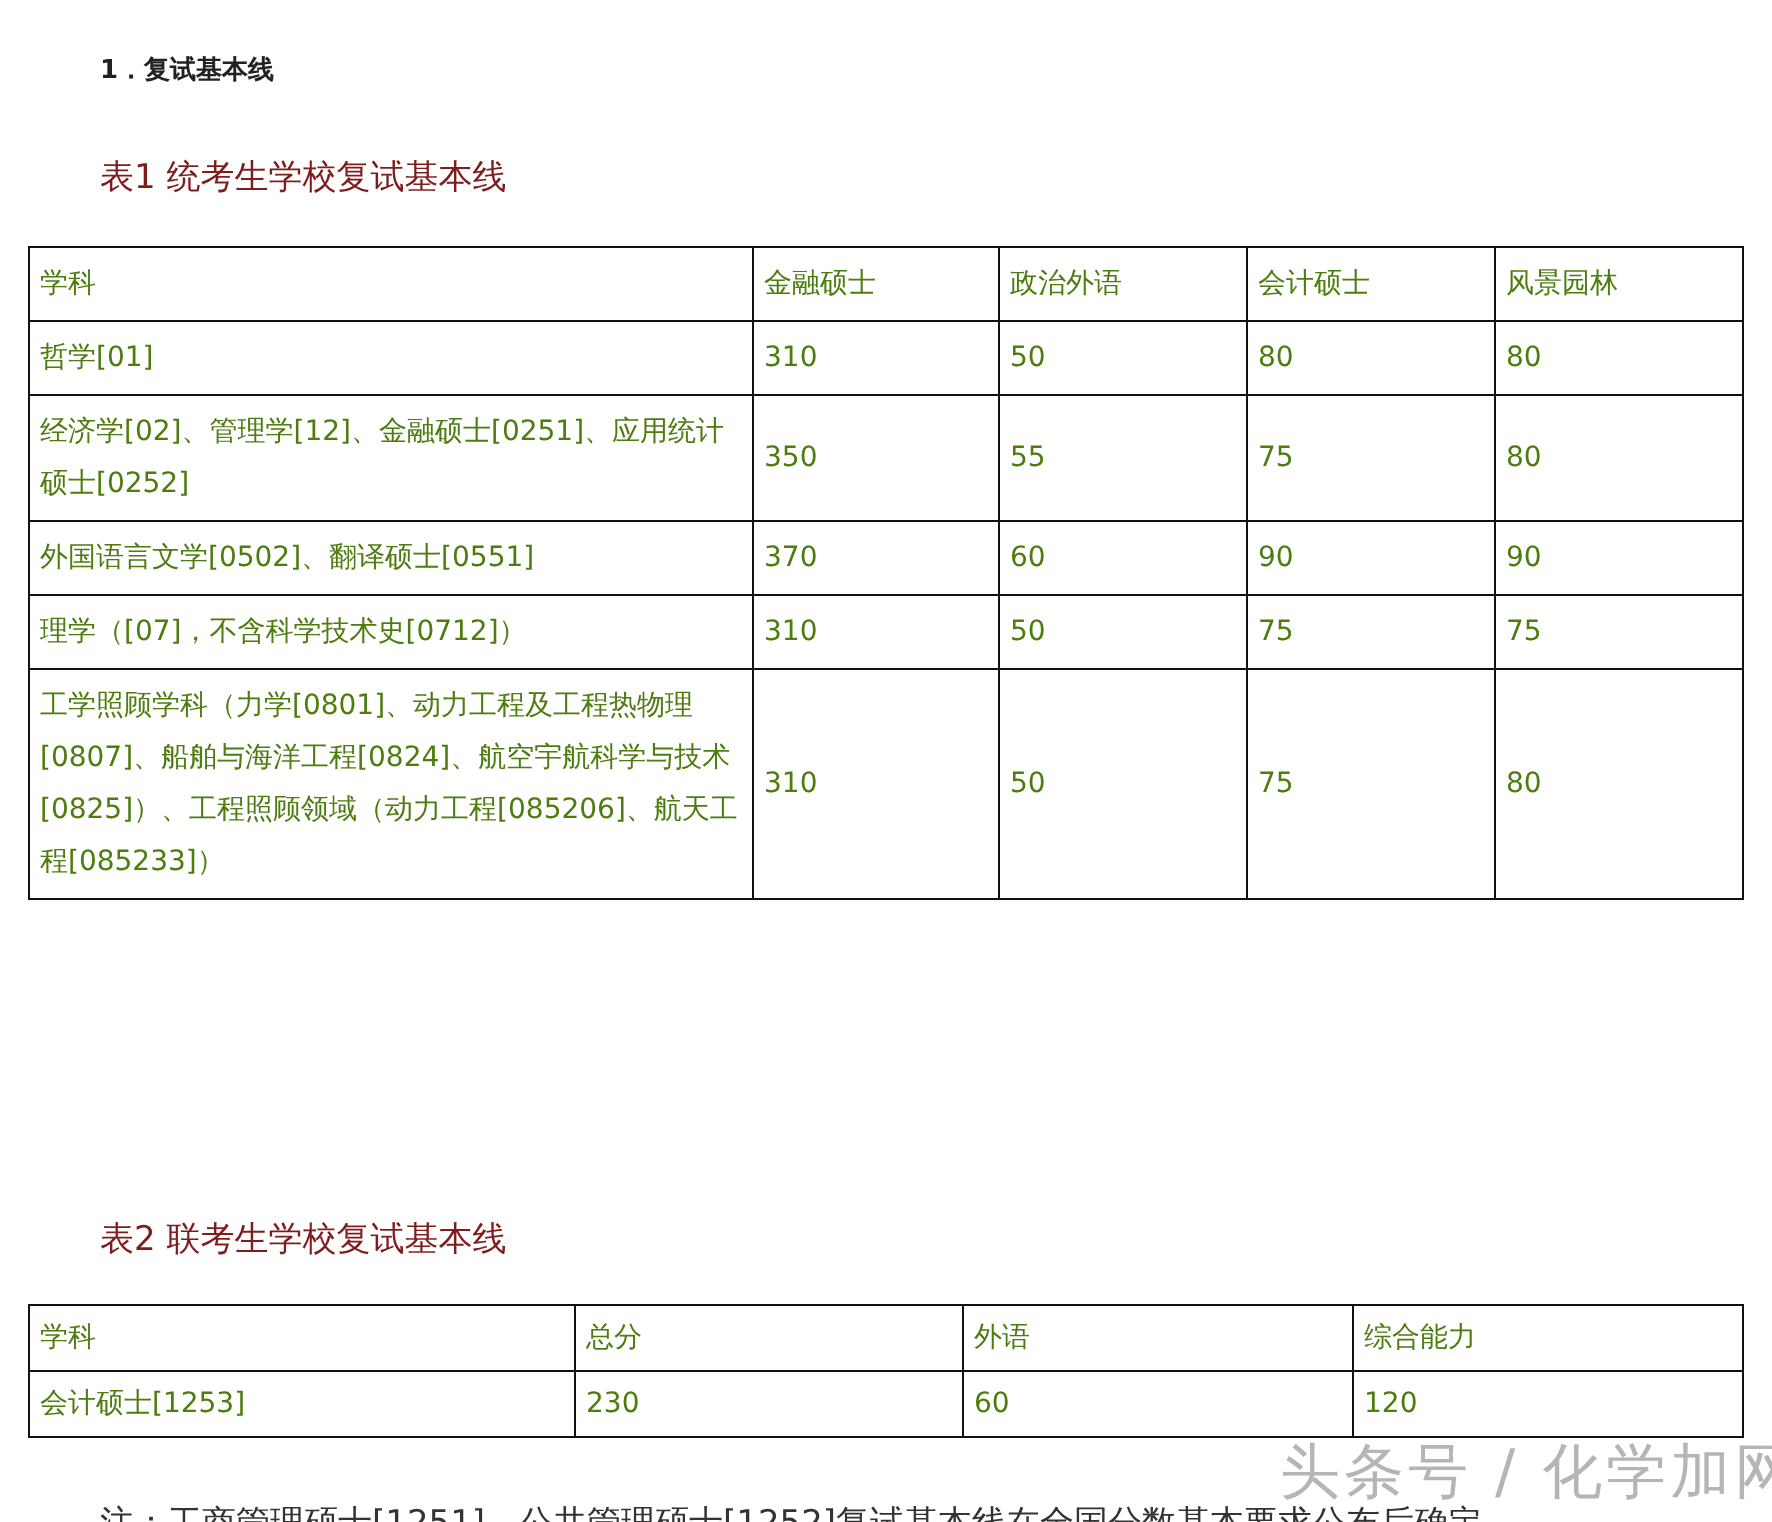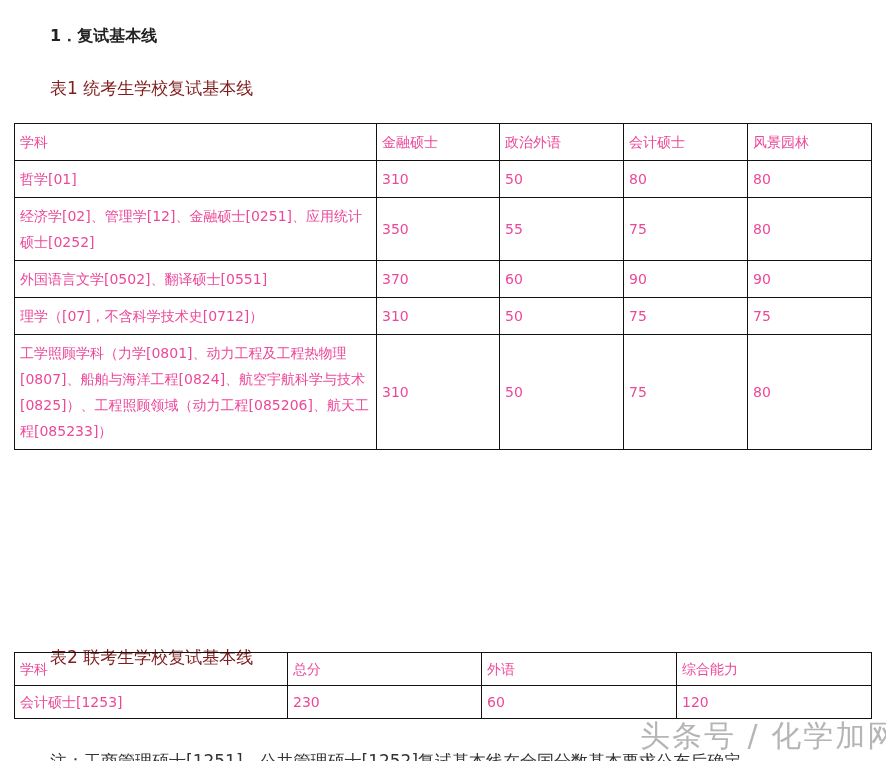--- a/index.html
+++ b/index.html
@@ -3,32 +3,32 @@
 <meta charset="utf-8">
 <style>
   html, body { margin: 0; padding: 0; background: #ffffff; }
   body {
     width: 886px; height: 761px; position: relative; overflow: hidden;
     font-family: "DejaVu Sans", "Liberation Sans", sans-serif;
     color: #333333;
   }
   .section-title {
     position: absolute; left: 50px; top: 26px;
-    font-size: 16px; font-weight: bold; color: #222222;
+    font-size: 13px; font-weight: bold; color: #222222;
   }
   .caption {
     position: absolute; left: 50px;
     font-size: 17px; color: #7f1d1d;
   }
   .cap1 { top: 77px; }
-  .cap2 { top: 608px; margin-top: 38px; }
+  .cap2 { top: 608px; }
   table {
     position: absolute; left: 14px; width: 858px;
     border-collapse: collapse; table-layout: fixed;
-    font-size: 14px; color: #ec4899;
+    font-size: 14px; color: #4d7c0f;
   }
   td {
     border: 1.5px solid #111111; padding: 5px 5px;
     vertical-align: middle; line-height: 26px; text-align: left;
   }
   #t1 { top: 123px; }
   #t2 { top: 652px; }
   #t1 col.c0 { width: 362px; }
   #t1 col.c1 { width: 123px; }
   #t1 col.c2 { width: 124px; }

